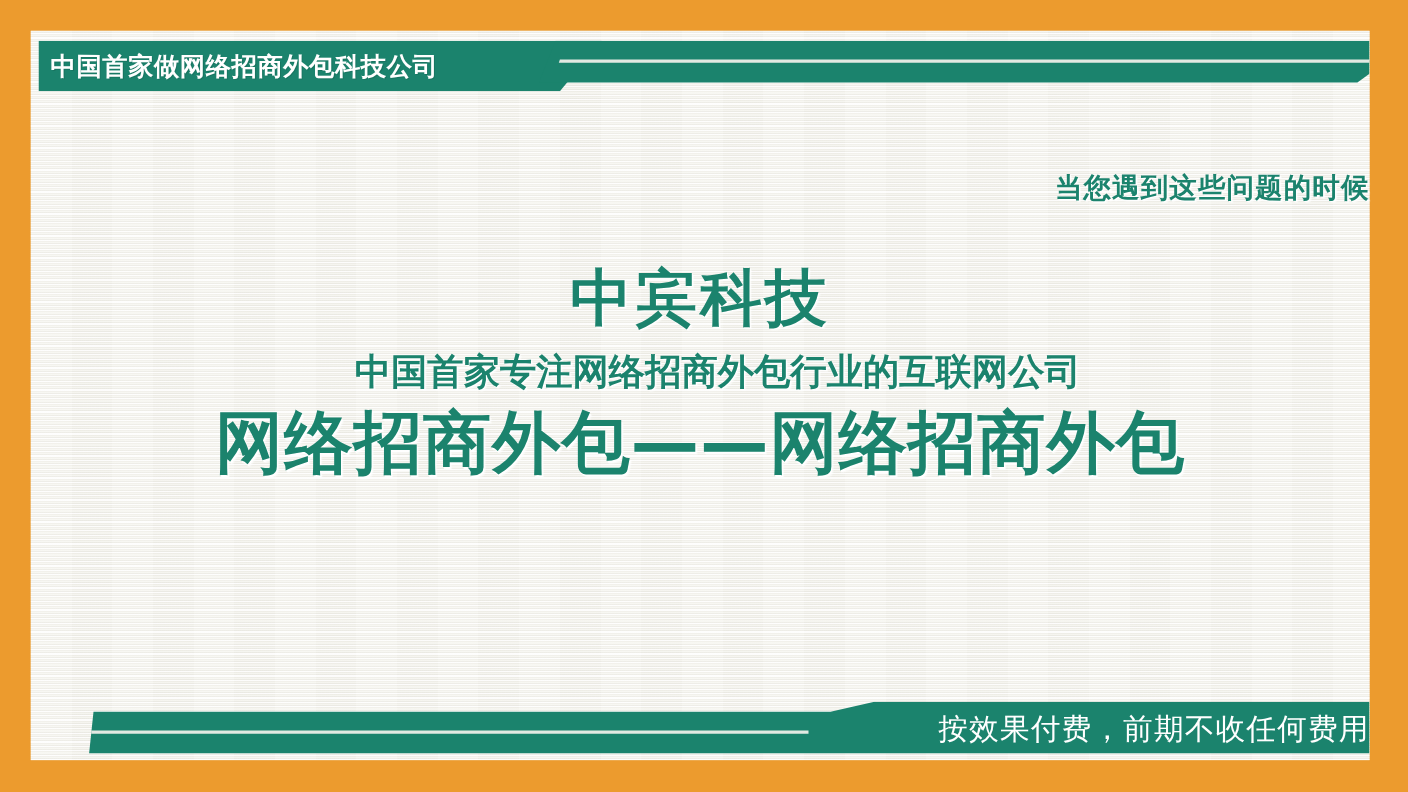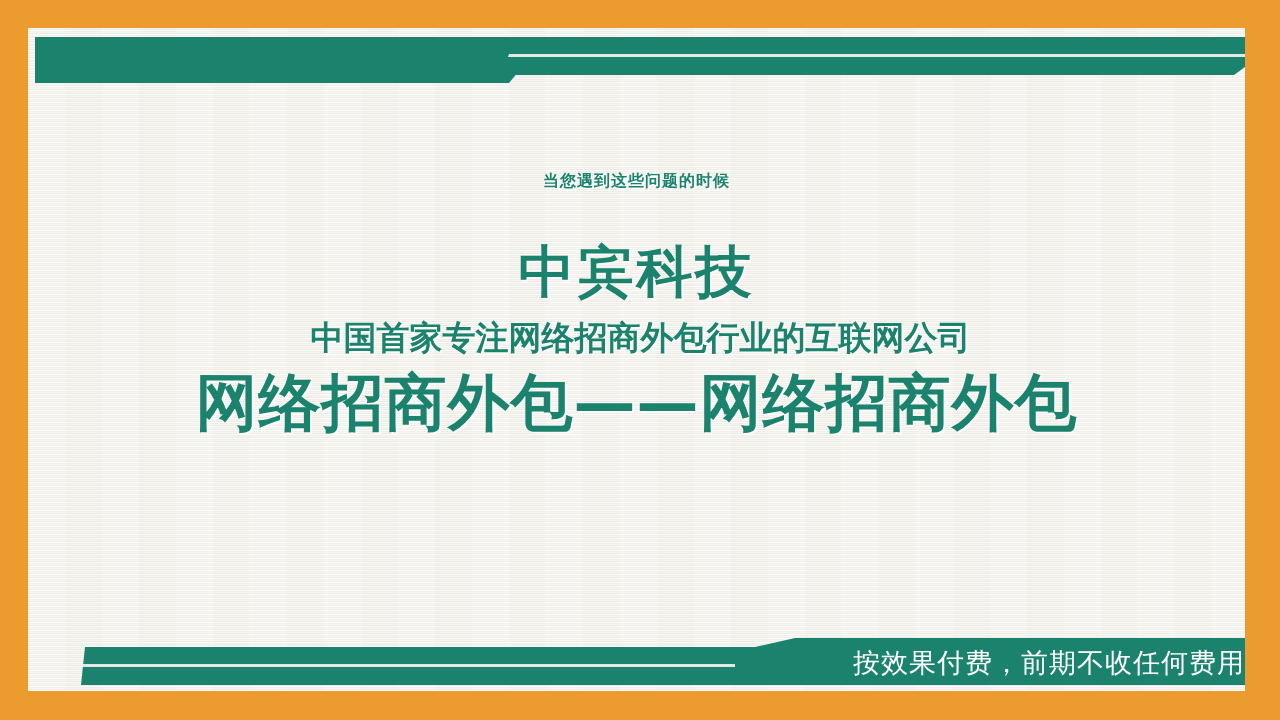--- a/index.html
+++ b/index.html
@@ -90,41 +90,42 @@
     color: #1b836d;
     font-weight: bold;
     white-space: nowrap;
     text-shadow:
        1px 1px 0 rgba(255,255,255,0.95),
        2px 2px 1px rgba(255,255,255,0.55);
   }
 
   #eyebrow {
     position: absolute;
-    top: 143px;
+    top: 126px;
     left: 0;
     width: 100%;
-    font-size: 16px;
+    font-size: 25px;
     letter-spacing: 1px;
+    text-align: right;
   }
 
   #brand {
     position: absolute;
     top: 215px;
     left: 0;
     width: 100%;
     font-size: 56px;
     letter-spacing: 3px;
     line-height: 1.05;
   }
 
   #tagline {
     position: absolute;
     top: 288px;
-    left: 4px;
+    left: 16px;
     width: 100%;
     font-size: 33px;
     letter-spacing: 0px;
   }
 
   #headline {
     position: absolute;
     top: 333px;
     left: 0;
     width: 100%;
@@ -167,20 +168,21 @@
   <div id="header-band">
     <svg width="1210" height="46" viewBox="0 0 1210 46" xmlns="http://www.w3.org/2000/svg">
 
       <polygon points="0,0 512,0 474,46 0,46" fill="#1b836d"></polygon>
 
       <polygon points="470,0 1210,0 1210,30 1199,38 455,38" fill="#1b836d"></polygon>
 
       <polygon points="474,17 1210,17 1210,20 473,20" fill="#f3f2ed" opacity="0.92"></polygon>
     </svg>
   </div>
+  <div id="header-title">中国首家做网络招商外包科技公司</div>
 
   <div id="content">
     <div id="eyebrow" class="green-text">当您遇到这些问题的时候</div>
 
     <div id="brand" class="green-text">中宾科技</div>
 
     <div id="tagline" class="green-text">中国首家专注网络招商外包行业的互联网公司</div>
 
     <div id="headline" class="green-text">网络招商外包——网络招商外包</div>
   </div>

